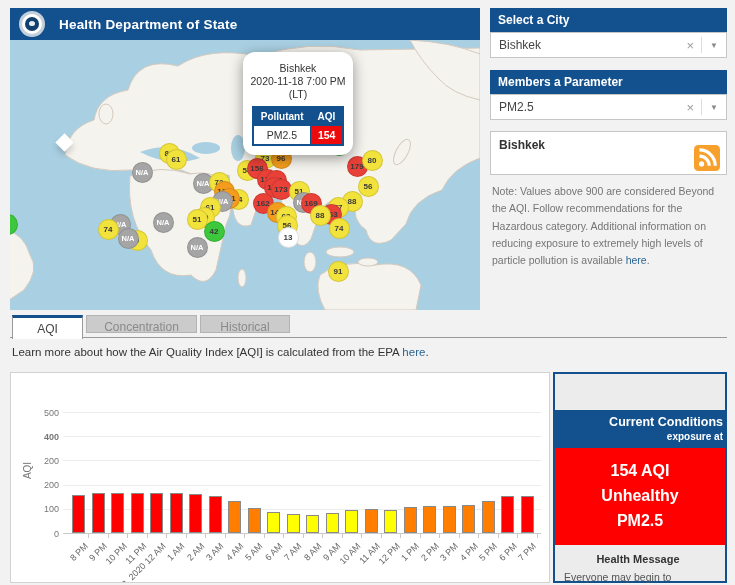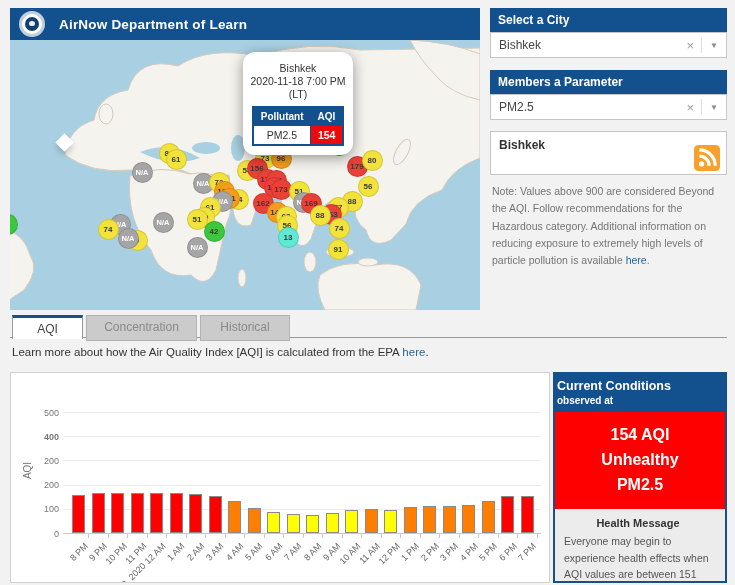--- a/index.html
+++ b/index.html
@@ -44,57 +44,57 @@
   .sel-divider { width:1px; height:16px; background:#ddd; }
   .caret { color:#8a8a8a; font-size:8px; padding:0 8px; cursor:pointer; }
   .feed-box { position:absolute; left:0; top:123px; width:237px; height:44px; background:#fff; border:1px solid #c6c6c6; }
   .feed-city { font-size:12px; font-weight:bold; color:#333; padding:6px 0 0 8px; }
   .rss { position:absolute; right:6px; bottom:3px; width:26px; height:26px; cursor:pointer; }
   .note { position:absolute; left:2px; top:175px; width:235px; font-size:10.5px; color:#757575; line-height:1.65; }
   .note a, .learn a { color:#2a6591; cursor:pointer; }
 
   
   .tabs-row { position:absolute; left:10px; top:315px; width:717px; height:23px; border-bottom:1px solid #9a9a9a; }
-  .tab { position:absolute; top:0; height:26px; text-align:center; font-size:12px; line-height:22px; cursor:pointer; }
+  .tab { position:absolute; top:0; height:18px; text-align:center; font-size:12px; line-height:22px; cursor:pointer; }
   .tab.inactive { background:#cbcbcb; border:1px solid #b3b3b3; color:#8a8a8a; }
   .tab.active { background:#fff; border-left:1px solid #9a9a9a; border-right:1px solid #9a9a9a;
                 border-top:3px solid #12508e; color:#444; height:24px; z-index:2; }
   .learn { position:absolute; left:12px; top:346px; font-size:11.5px; color:#333; }
 
   
   .chart-card { position:absolute; left:10px; top:372px; width:540px; height:211px; background:#fff; border:1px solid #d2d2d2; overflow:hidden; }
   .chart-title { position:absolute; left:0; width:100%; top:9px; text-align:center; font-size:13px; color:#666; }
   .gridline { position:absolute; height:1px; background:#ececec; }
   .gridline.zero { background:#c9c9c9; }
   .ytick { position:absolute; width:26px; text-align:right; font-size:9px; color:#777; }
   .ylabel { position:absolute; left:8px; top:92px; font-size:10px; color:#777; transform:rotate(-90deg); }
   .bar { position:absolute; border:1px solid #8a8a8a; cursor:pointer; }
   .xlabel { position:absolute; font-size:9px; color:#666; white-space:nowrap; transform:rotate(-45deg); transform-origin:100% 0; }
   .xtick { position:absolute; width:1px; height:4px; background:#c9c9c9; }
 
   
   .cc { position:absolute; left:553px; top:372px; width:174px; height:211px; background:#ececec; border:2px solid #12508e; }
-  .cc-header { background:#12508e; color:#fff; text-align:left; padding:5px 2px 6px 2px; }
+  .cc-header { background:#12508e; color:#fff; text-align:right; padding:5px 2px 6px 2px;margin-top:36px; }
   .cc-title { font-size:12.5px; font-weight:bold; }
   .cc-observed { font-size:10px; font-weight:bold; margin-top:2px; }
   .cc-datetime { font-size:11.5px; font-weight:bold; margin-top:2px; }
   .cc-red { background:#fe0000; color:#fff; text-align:center; font-weight:bold; font-size:16px; line-height:1.55; padding:11px 0 12px 0; }
   .cc-health-title { text-align:center; font-size:11px; font-weight:bold; color:#333; margin:8px 4px 4px 0; }
   .cc-health-text { font-size:10.5px; color:#555; line-height:1.55; padding:0 9px; }
 </style>
 </head>
 <body>
 
 <div class="app-header">
   <div class="seal">
     <div class="seal-inner">
         <div class="seal-core"></div>
       </div>
   </div>
-  <div class="app-title">AirNow Department of Learn</div>
+  <div class="app-title">Health Department of State</div>
 </div>
 
 <div class="map">
   <svg width="470" height="270" viewBox="0 0 470 270">
     <g fill="#f5f3ee" stroke="#d5c9bd" stroke-width="1">
 
       <path d="M55,115 Q58,88 84,80 Q88,55 118,50 Q128,16 168,26 Q198,6 248,16 Q298,0 350,10 L470,8 L470,118 Q442,128 432,150 Q402,160 396,184 L381,200 Q361,210 356,190 Q341,180 346,160 Q321,154 311,170 L301,199 Q291,214 281,195 L271,160 Q251,150 246,170 L241,185 Q226,190 223,170 L219,135 Q191,140 171,130 Q141,140 121,130 Q81,134 55,115 Z"></path>
 
       <path d="M120,136 Q150,124 180,134 Q210,129 216,150 Q226,165 216,185 L206,230 Q196,250 181,235 Q151,240 141,210 Q116,180 120,136 Z"></path>
 
@@ -150,31 +150,31 @@
       <div class="marker" style="left: 255.5px; top: 129.5px; background: rgb(233, 64, 56);">131</div>
       <div class="marker" style="left: 253.5px; top: 136.5px; background: rgb(233, 64, 56);">143</div>
       <div class="marker" style="left: 260.5px; top: 138.5px; background: rgb(233, 64, 56);">173</div>
       <div class="marker" style="left: 278.5px; top: 140.5px; background: rgb(242, 226, 60);">51</div>
       <div class="marker na" style="left: 282.5px; top: 151.5px; background: rgb(165, 165, 165);">N/A</div>
       <div class="marker" style="left: 290.5px; top: 152.5px; background: rgb(233, 64, 56);">169</div>
       <div class="marker" style="left: 242.5px; top: 152.5px; background: rgb(233, 64, 56);">162</div>
       <div class="marker" style="left: 256.5px; top: 161.5px; background: rgb(244, 157, 29);">141</div>
       <div class="marker" style="left: 265.5px; top: 165.5px; background: rgb(242, 226, 60);">68</div>
       <div class="marker" style="left: 266.5px; top: 174.5px; background: rgb(242, 226, 60);">56</div>
-      <div class="marker" style="left: 267.5px; top: 186.5px; background: #5eead4;">13</div>
+      <div class="marker" style="left: 267.5px; top: 186.5px; background: #ffffff;">13</div>
       <div class="marker" style="left: 318.5px; top: 94.5px; background: rgb(60, 199, 60);">26</div>
       <div class="marker" style="left: 336.5px; top: 115.5px; background: rgb(233, 64, 56);">179</div>
       <div class="marker" style="left: 351.5px; top: 109.5px; background: rgb(242, 226, 60);">80</div>
       <div class="marker" style="left: 347.5px; top: 135.5px; background: rgb(242, 226, 60);">56</div>
       <div class="marker" style="left: 331.5px; top: 150.5px; background: rgb(242, 226, 60);">88</div>
       <div class="marker" style="left: 317.5px; top: 156.5px; background: rgb(242, 226, 60);">77</div>
       <div class="marker" style="left: 310.5px; top: 163.5px; background: rgb(233, 64, 56);">163</div>
       <div class="marker" style="left: 299.5px; top: 164.5px; background: rgb(242, 226, 60);">88</div>
       <div class="marker" style="left: 318.5px; top: 177.5px; background: rgb(242, 226, 60);">74</div>
-      <div class="marker" style="left: 317.5px; top: 199px; background: rgb(242, 226, 60);">91</div>
+      <div class="marker" style="left: 317.5px; top: 221px; background: rgb(242, 226, 60);">91</div>
     </div>
   <div class="popup-tail"></div>
   <div class="popup">
     <div class="popup-line">Bishkek</div>
     <div class="popup-line">2020-11-18 7:00 PM</div>
     <div class="popup-line">(LT)</div>
     <table>
       <tbody>
           <tr>
         <th>Pollutant</th>
@@ -320,21 +320,21 @@
       <div class="xlabel" style="top: 168px; left: 479.75px;">6 PM</div>
       <div class="bar" style="left: 509.75px; top: 122.732px; width: 13px; height: 37.268px; background: rgb(255, 0, 0);"></div>
       <div class="xtick" style="left: 525.75px; top: 161px;"></div>
       <div class="xlabel" style="top: 168px; left: 499.25px;">7 PM</div>
     </div>
 </div>
 
 <div class="cc">
   <div class="cc-header">
     <div class="cc-title">Current Conditions</div>
-    <div class="cc-observed">observed at</div>
+    <div class="cc-observed">exposure at</div>
   </div>
   <div class="cc-red">
     <div>154 AQI</div>
     <div>Unhealthy</div>
     <div>PM2.5</div>
   </div>
   <div class="cc-health-title">Health Message</div>
   <div class="cc-health-text">Everyone may begin to experience health effects when AQI values are between 151 and 200. Members of sensitive groups may experience more serious health effects.</div>
 </div>
 

